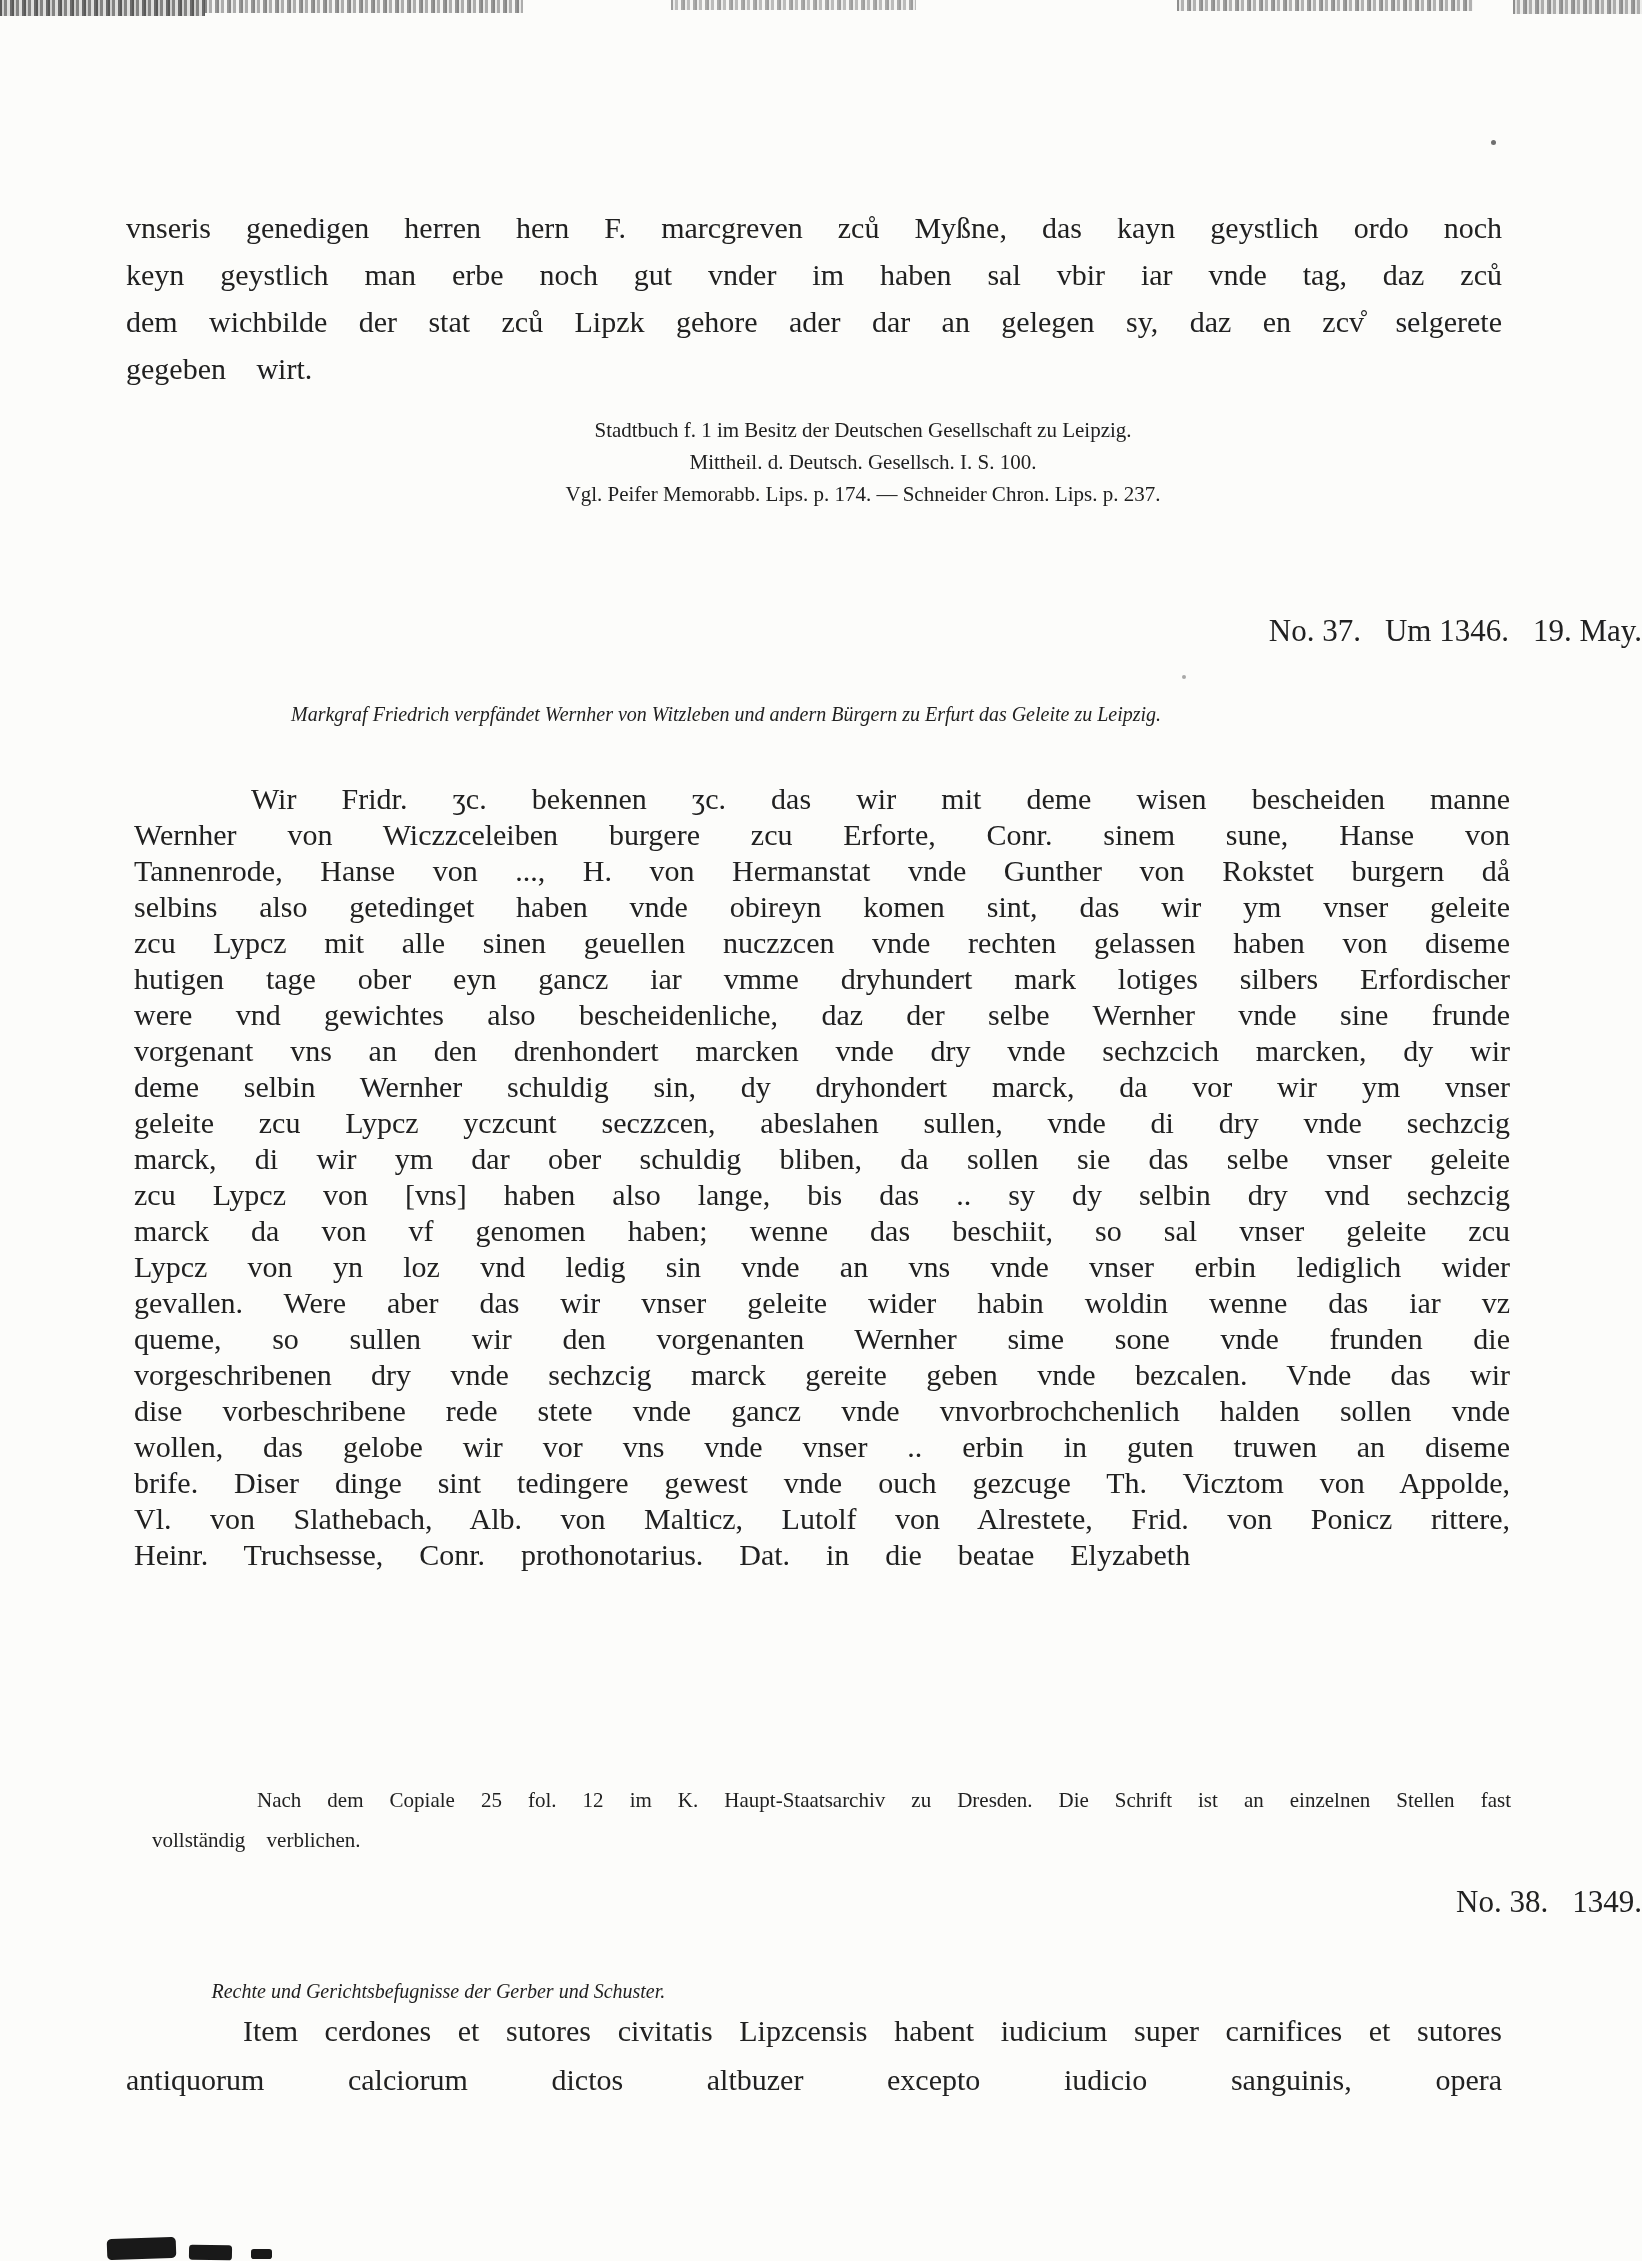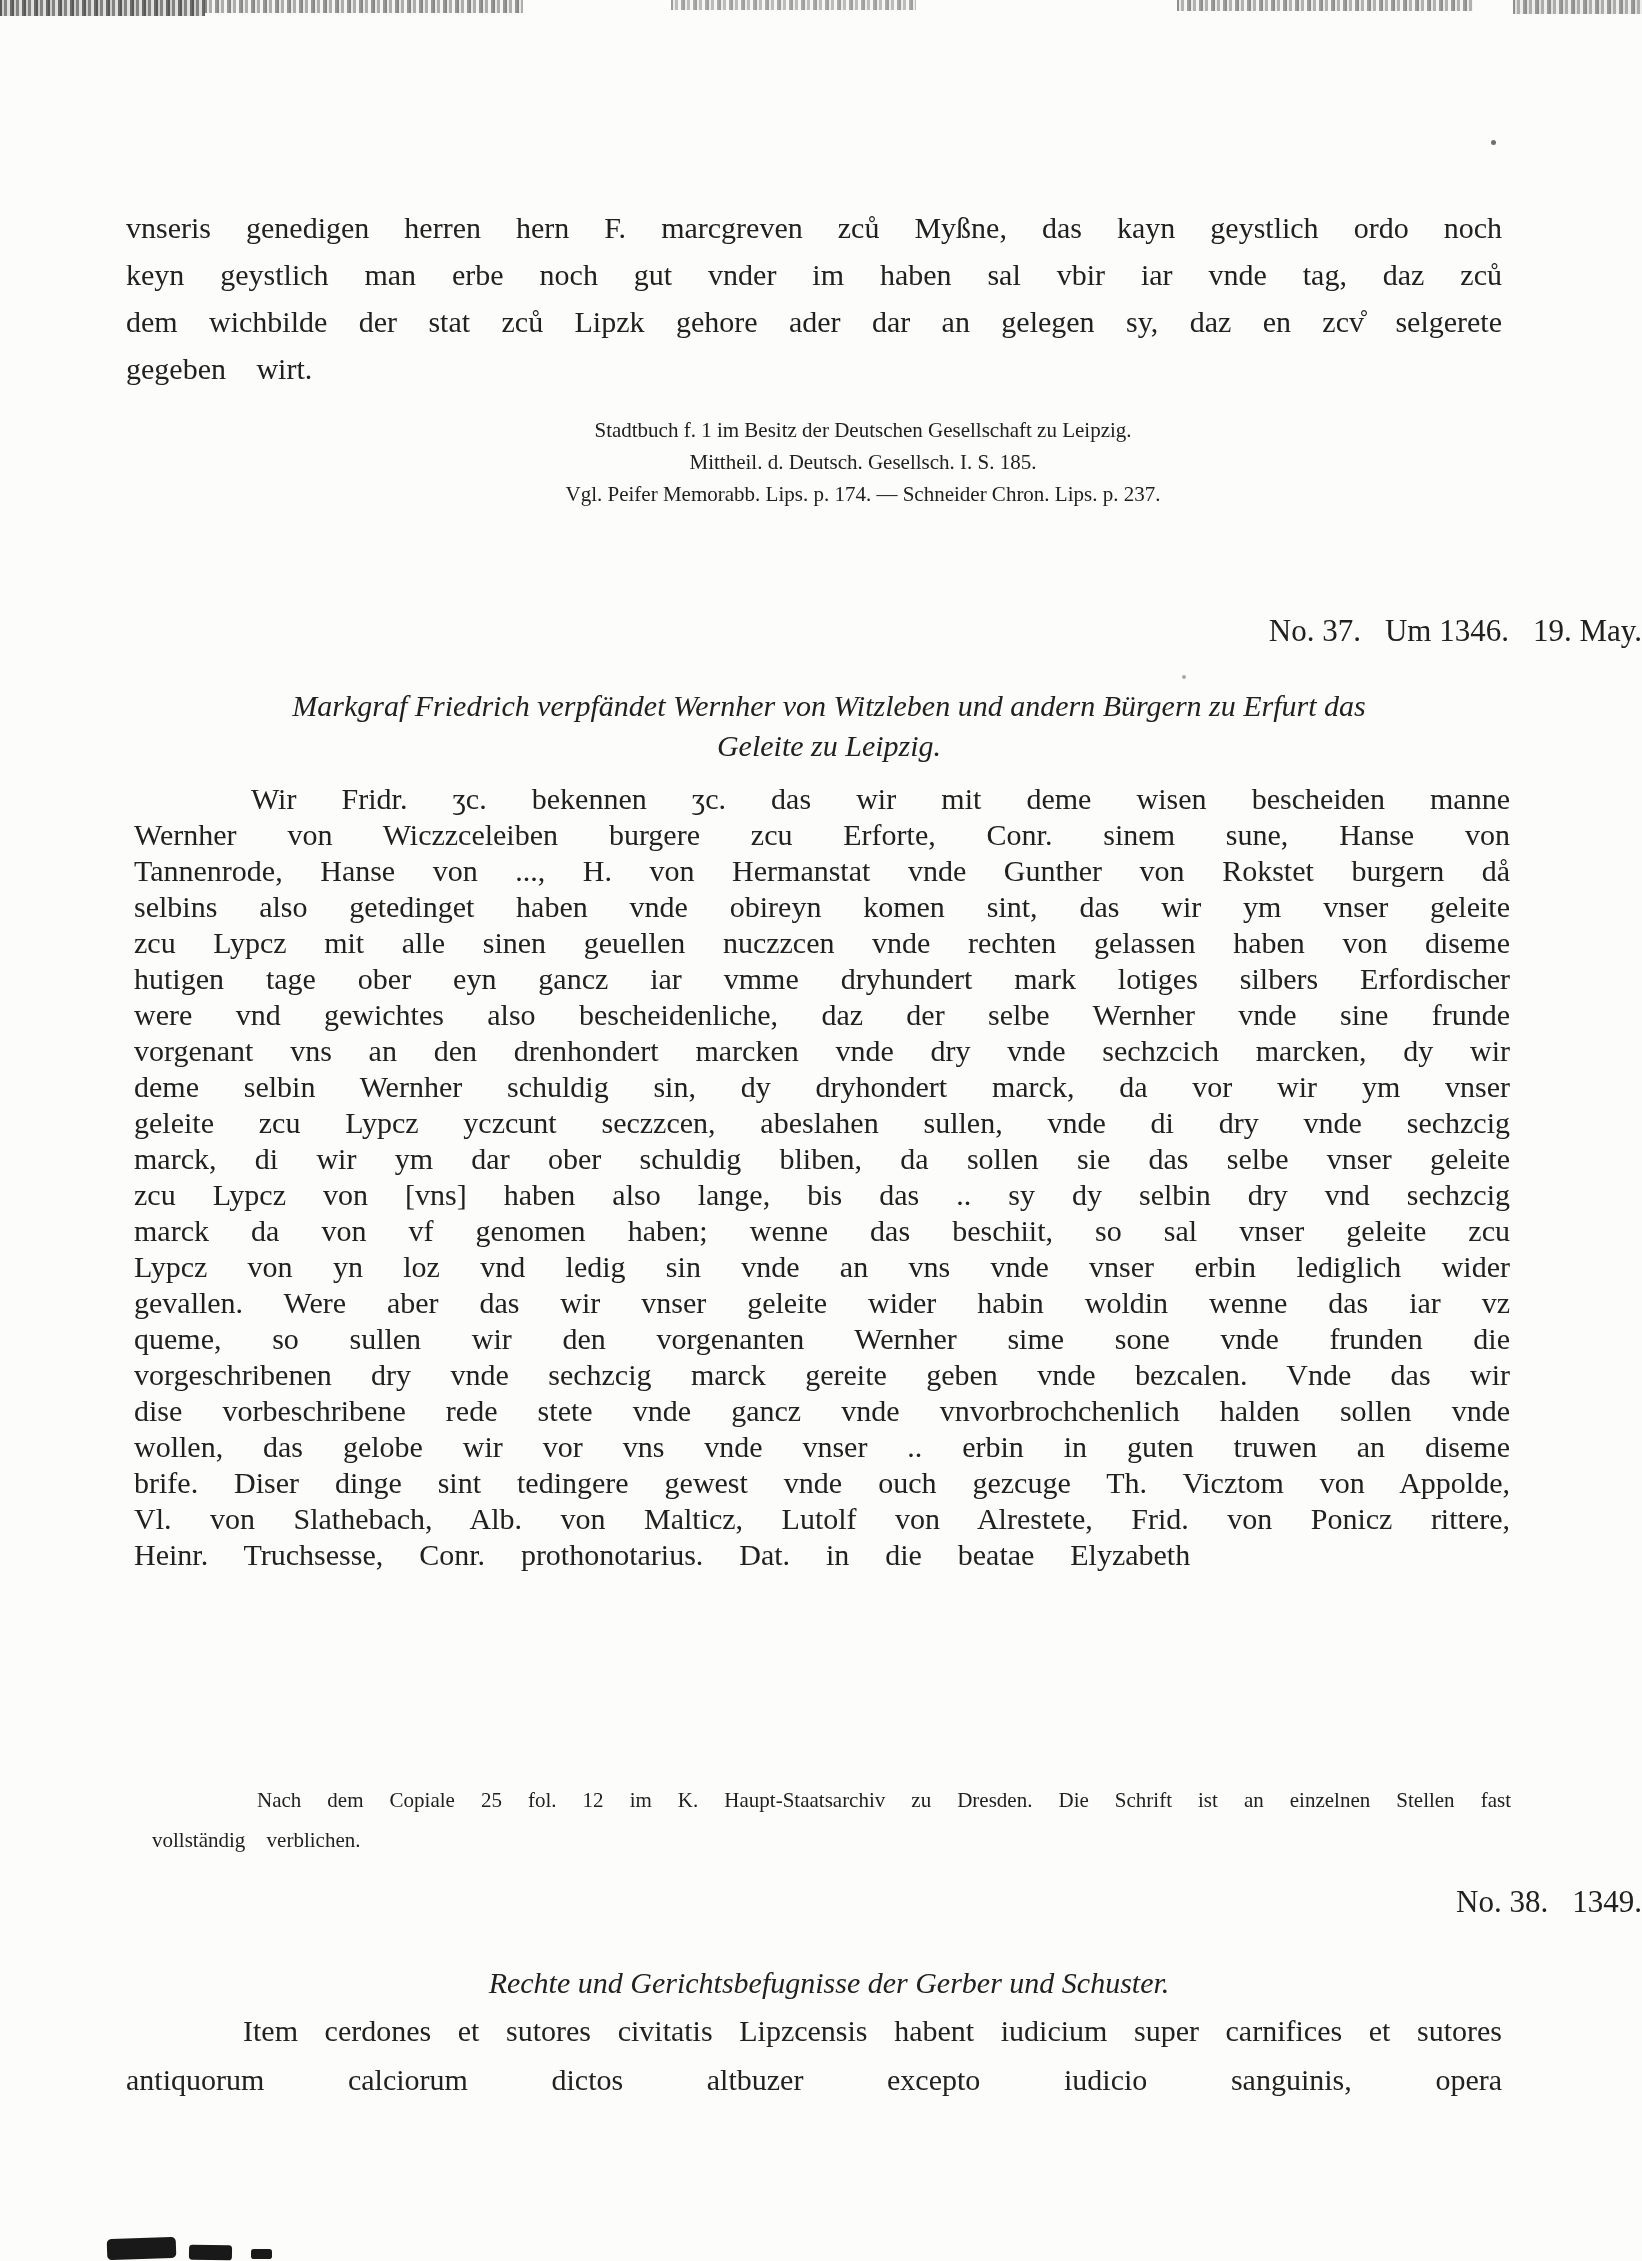--- a/index.html
+++ b/index.html
@@ -63,22 +63,22 @@
     position: absolute; left: 0; right: 0;
     display: flex; justify-content: flex-end; gap: 24px;
     font-size: 31px; font-weight: 400; margin: 0;
   }
   .h37 { top: 613px; }
   .h38 { top: 1884px; }
 
   
   .summary {
     position: absolute; left: 50%; transform: translateX(-50%);
-    font-style: italic; font-size: 30px; line-height: 40px;
-    text-align: center; margin: 8px;
+    font-style: italic; font-size: 20px; line-height: 40px;
+    margin: 16px;
   }
   .s37 { top: 678px; width: 1092px; }
   .s38 { top: 1955px; width: 1251px; }
 
   
   .body37 {
     position: absolute; top: 773px; left: 126px; width: 1376px;
     font-size: 30px; line-height: 36px;
     text-align: justify; word-spacing: 28.4px; text-indent: 117px;
     margin: 8px;
@@ -123,21 +123,21 @@
     <span class="noise-seg seg3"></span>
     <span class="noise-seg seg4"></span>
     <span class="noise-seg seg5"></span>
   </div>
 
 
   <p class="intro">vnseris genedigen herren hern F. marcgreven zců Myßne, das kayn geystlich ordo noch keyn geystlich man erbe noch gut vnder im haben sal vbir iar vnde tag, daz zců dem wichbilde der stat zců Lipzk gehore ader dar an gelegen sy, daz en zcv̊ selgerete gegeben wirt.</p>
 
   <div class="cits">
     <div class="cit">Stadtbuch f. 1 im Besitz der Deutschen Gesellschaft zu Leipzig.</div>
-    <div class="cit">Mittheil. d. Deutsch. Gesellsch. I. S. 185.</div>
+    <div class="cit">Mittheil. d. Deutsch. Gesellsch. I. S. 100.</div>
     <div class="cit">Vgl. Peifer Memorabb. Lips. p. 174. — Schneider Chron. Lips. p. 237.</div>
   </div>
 
   <h2 class="heading h37">
     <span>No. 37.</span>
     <span>Um 1346.</span>
     <span>19. May.</span>
   </h2>
 
   <p class="summary s37">Markgraf Friedrich verpfändet Wernher von Witzleben und andern Bürgern zu Erfurt das Geleite zu Leipzig.</p>

